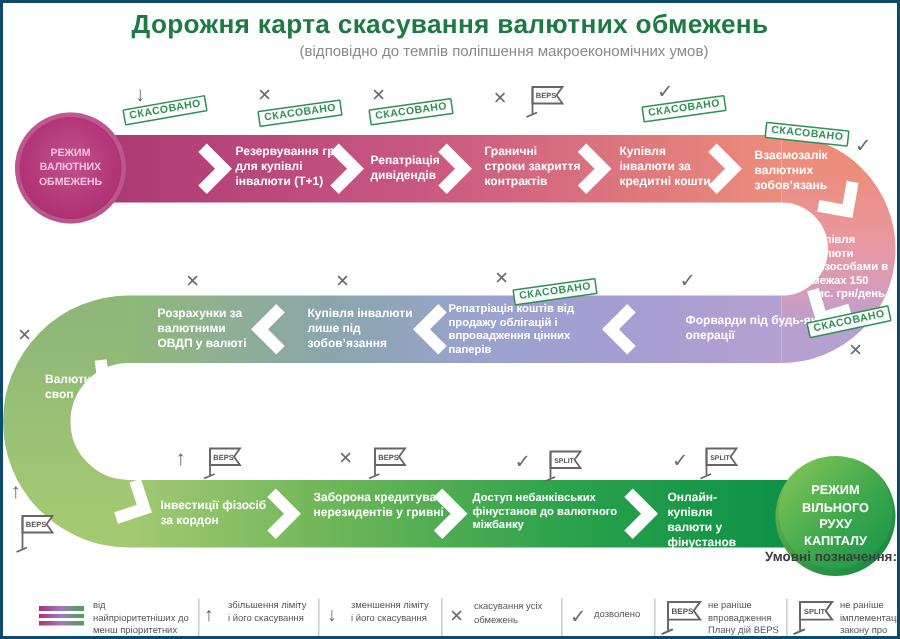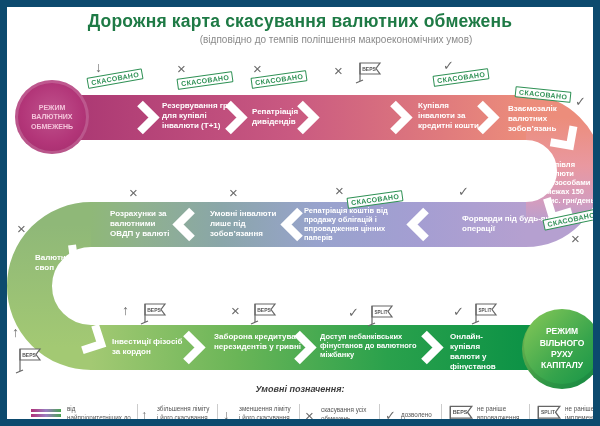--- a/index.html
+++ b/index.html
@@ -1,18 +1,18 @@
 <!DOCTYPE html>
 <html><head>
 <meta charset="utf-8">
 <style>
   html,body{margin:0;padding:0;background:#fff;}
   .canvas{
     position:relative;width:600px;height:426px;overflow:hidden;
-    background:#fff;border:7px solid #0c4a6e;box-sizing:border-box;
+    background:#fff;border:2px solid #0c4a6e;box-sizing:border-box;
     font-family:"Liberation Sans",sans-serif;
   }
   .title{position:absolute;top:4px;left:0;width:100%;text-align:center;
     font-size:17.5px;font-weight:bold;color:#1e7a45;letter-spacing:.2px;}
   .subtitle{position:absolute;top:27px;left:0;width:100%;text-align:center;
     font-size:10px;color:#8a8a8a;margin-left:36px;}
   .road-svg{position:absolute;left:0;top:0;}
   .seg{position:absolute;color:#fff;font-weight:bold;font-size:8px;line-height:1.25;}
   .seg.small{font-size:7.5px;line-height:1.2;}
   .node{position:absolute;border-radius:50%;display:flex;align-items:center;
@@ -25,22 +25,22 @@
     box-shadow:inset 0 -3px 0 2px rgba(0,0,0,.08);}
   .node-label{padding:0 8px;}
   .stamp{position:absolute;background:rgba(255,255,255,.95);border:1.5px solid #2f9155;
     color:#2f9155;font-size:7px;font-weight:bold;letter-spacing:.4px;padding:1px 3px;
     white-space:nowrap;border-radius:1px;}
   .ic{position:absolute;color:#6a6a6a;font-size:15px;line-height:1;font-weight:normal;}
   .ic.check{font-size:13px;}
   .ic.arrow{font-size:14px;}
   .flag{position:absolute;}
   .flag text{font-family:"Liberation Sans",sans-serif;font-weight:bold;fill:#555;}
-  .legend-heading{position:absolute;top:377px;left:0;width:100%;text-align:center;
-    font-size:9px;font-weight:bold;color:#3c3c3c;font-style:italic;}
+  .legend-heading{position:absolute;top:364px;left:0;width:100%;text-align:right;
+    font-size:9px;font-weight:bold;color:#3c3c3c;}
   .legend-text{position:absolute;font-size:6.3px;line-height:1.35;color:#555;}
   .legend-ic{position:absolute;color:#6a6a6a;font-size:13px;line-height:1;}
   .legend-div{position:absolute;width:1px;height:25px;background:#ccc;top:397px;}
   .swatch{position:absolute;left:24px;top:402px;width:30px;height:13px;
     background-image:repeating-linear-gradient(180deg,rgba(255,255,255,0) 0 3px,#fff 3px 5px),
       linear-gradient(90deg,#b03077 0%,#9a7cc0 50%,#4aa352 100%);}
 </style>
 </head>
 <body>
 
@@ -115,28 +115,29 @@
 
   <div class="node node-start">
     <div class="node-label">РЕЖИМ ВАЛЮТНИХ ОБМЕЖЕНЬ</div>
   </div>
   <div class="node node-end">
     <div class="node-label">РЕЖИМ ВІЛЬНОГО РУХУ КАПІТАЛУ</div>
   </div>
 
   <div class="seg" style="left:155px;top:94px;width:72px">Резервування грн для купівлі інвалюти (Т+1)</div>
   <div class="seg" style="left:245px;top:100px;width:58px">Репатріація дивідендів</div>
+  <div class="seg" style="left:321px;top:94px;width:64px">Граничні строки закриття контрактів</div>
   <div class="seg" style="left:411px;top:94px;width:62px">Купівля інвалюти за кредитні кошти</div>
   <div class="seg" style="left:501px;top:97px;width:52px">Взаємозалік валютних зобов’язань</div>
 
   <div class="seg small" style="left:539px;top:153px;width:54px">Купівля валюти фізособами в межах 150 тис. грн/день</div>
 
   <div class="seg" style="left:455px;top:207px;width:92px">Форварди під будь-які операції</div>
   <div class="seg small" style="left:297px;top:199px;width:98px">Репатріація коштів від продажу облігацій і впровадження цінних паперів</div>
-  <div class="seg" style="left:203px;top:202px;width:86px">Умовні інвалюти лише під зобов’язання</div>
+  <div class="seg" style="left:203px;top:202px;width:86px">Купівля інвалюти лише під зобов’язання</div>
   <div class="seg" style="left:103px;top:202px;width:62px">Розрахунки за валютними ОВДП у валюті</div>
   <div class="seg" style="left:28px;top:246px;width:52px">Валютний своп</div>
 
 
   <div class="seg" style="left:105px;top:330px;width:78px">Інвестиції фізосіб за кордон</div>
   <div class="seg" style="left:207px;top:325px;width:92px">Заборона кредитувати нерезидентів у гривні</div>
   <div class="seg small" style="left:313px;top:325px;width:98px">Доступ небанківських фінустанов до валютного міжбанку</div>
   <div class="seg" style="left:443px;top:325px;width:62px">Онлайн-купівля валюти у фінустанов</div>
 
   <div class="stamp" style="left:80px;top:66px;transform:rotate(-10deg)">СКАСОВАНО</div>

